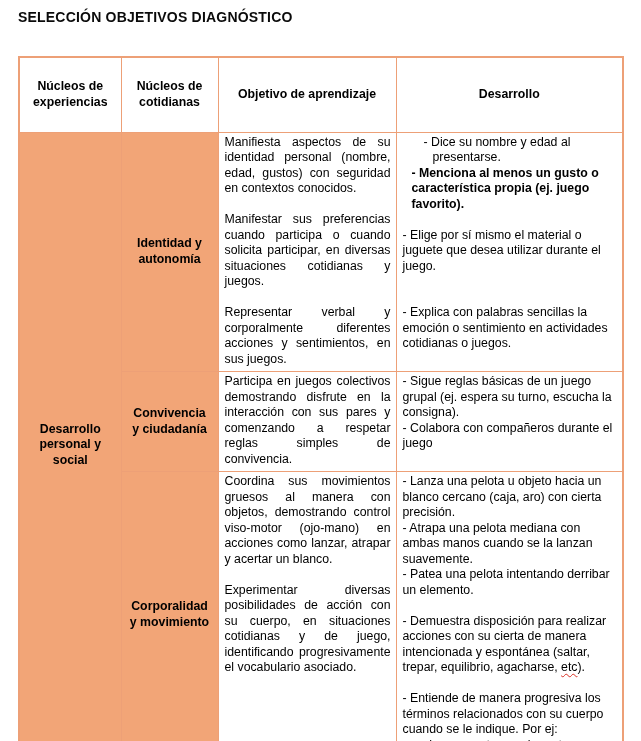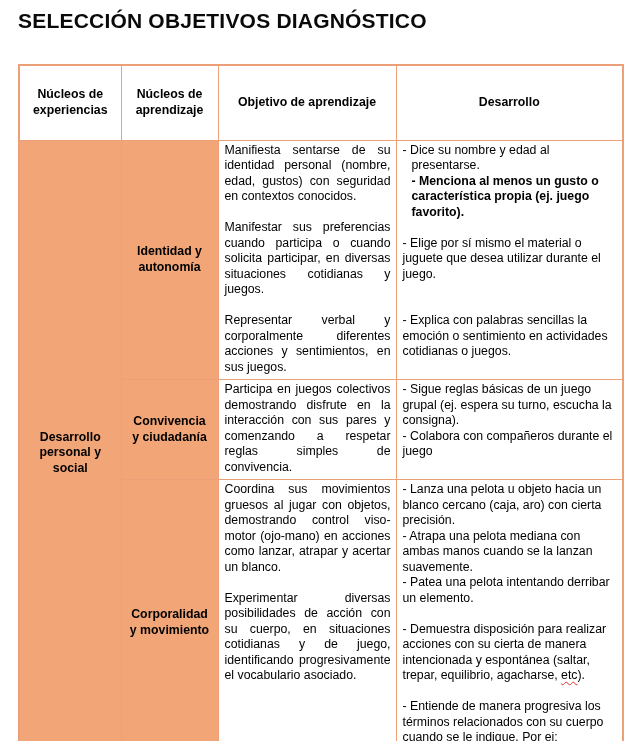--- a/index.html
+++ b/index.html
@@ -16,21 +16,21 @@
     color:#000;
   }
   .page{
     width:641px;
     height:741px;
     padding:9px 18px 0 18px;
     overflow:hidden;
     background:#ffffff;
   }
   .doc-title{
-    font-size:21px;
+    font-size:14px;
     font-weight:bold;
     margin:0;
     letter-spacing:0.2px;
     color:#0a0a0a;
   }
   table.grid{
     border-collapse:collapse;
     table-layout:fixed;
     width:604px;
     margin-top:31px;
@@ -62,21 +62,21 @@
     padding:2px 5px 4px 6px;
     background:#ffffff;
   }
   td.objetivo{ text-align:justify; }
   td.indicadores{ text-align:left; }
   tr.r1{height:235px;}
   tr.r2{height:87px;}
   tr.r3{height:258px;}
   .para{margin:0; min-height:15.5px;}
   .indent{padding-left:9px;font-weight:bold;}
-  .hang{padding-left:9px; text-indent:-9px;}
+  .hang{padding-left:9px; text-indent:-9px;margin-left:21px;}
   .squiggle{
     text-decoration:underline;
     text-decoration-style:wavy;
     text-decoration-color:var(--squiggle);
     text-decoration-thickness:1px;
     text-underline-offset:2px;
   }
 </style>
 </head>
 <body>
@@ -88,31 +88,31 @@
   <table class="grid">
     <colgroup>
       <col style="width:102px">
       <col style="width:97px">
       <col style="width:178px">
       <col style="width:227px">
     </colgroup>
     <thead>
       <tr>
         <th class="colhead">Núcleos de experiencias</th>
-        <th class="colhead">Núcleos de aprendizaje</th>
+        <th class="colhead">Núcleos de cotidianas</th>
         <th class="colhead">Objetivo de aprendizaje</th>
         <th class="colhead">Desarrollo</th>
       </tr>
     </thead>
     <tbody>
       <tr class="r1">
         <td class="ambito" rowspan="3">Desarrollo personal y social</td>
         <td class="nucleo">Identidad y autonomía</td>
         <td class="objetivo">
-            <div class="para">Manifiesta sentarse de su identidad personal (nombre, edad, gustos) con seguridad en contextos conocidos.</div>
+            <div class="para">Manifiesta aspectos de su identidad personal (nombre, edad, gustos) con seguridad en contextos conocidos.</div>
             <div class="para"></div>
             <div class="para">Manifestar sus preferencias cuando participa o cuando solicita participar, en diversas situaciones cotidianas y juegos.</div>
             <div class="para"></div>
             <div class="para">Representar verbal y corporalmente diferentes acciones y sentimientos, en sus juegos.</div>
           </td>
         <td class="indicadores">
             <div class="para hang">- Dice su nombre y edad al presentarse.</div>
             <div class="para indent">- Menciona al menos un gusto o característica propia (ej. juego favorito).</div>
             <div class="para"></div>
             <div class="para">- Elige por sí mismo el material o juguete que desea utilizar durante el juego.</div>
@@ -127,21 +127,21 @@
             <div class="para">Participa en juegos colectivos demostrando disfrute en la interacción con sus pares y comenzando a respetar reglas simples de convivencia.</div>
           </td>
         <td class="indicadores">
             <div class="para">- Sigue reglas básicas de un juego grupal (ej. espera su turno, escucha la consigna).</div>
             <div class="para">- Colabora con compañeros durante el juego</div>
           </td>
       </tr>
       <tr class="r3">
         <td class="nucleo">Corporalidad y movimiento</td>
         <td class="objetivo">
-            <div class="para">Coordina sus movimientos gruesos al jugar con objetos, demostrando control viso-motor (ojo-mano) en acciones como lanzar, atrapar y acertar un blanco.</div>
+            <div class="para">Coordina sus movimientos gruesos al manera con objetos, demostrando control viso-motor (ojo-mano) en acciones como lanzar, atrapar y acertar un blanco.</div>
             <div class="para"></div>
             <div class="para">Experimentar diversas posibilidades de acción con su cuerpo, en situaciones cotidianas y de juego, identificando progresivamente el vocabulario asociado.</div>
           </td>
         <td class="indicadores">
             <div class="para">- Lanza una pelota u objeto hacia un blanco cercano (caja, aro) con cierta precisión.</div>
             <div class="para">- Atrapa una pelota mediana con ambas manos cuando se la lanzan suavemente.</div>
             <div class="para">- Patea una pelota intentando derribar un elemento.</div>
             <div class="para"></div>
             <div class="para"><span>- Demuestra disposición para realizar acciones con su cierta de manera intencionada y espontánea (saltar, trepar, equilibrio, agacharse, </span><span class="squiggle">etc</span><span>).</span></div>
             <div class="para"></div>

